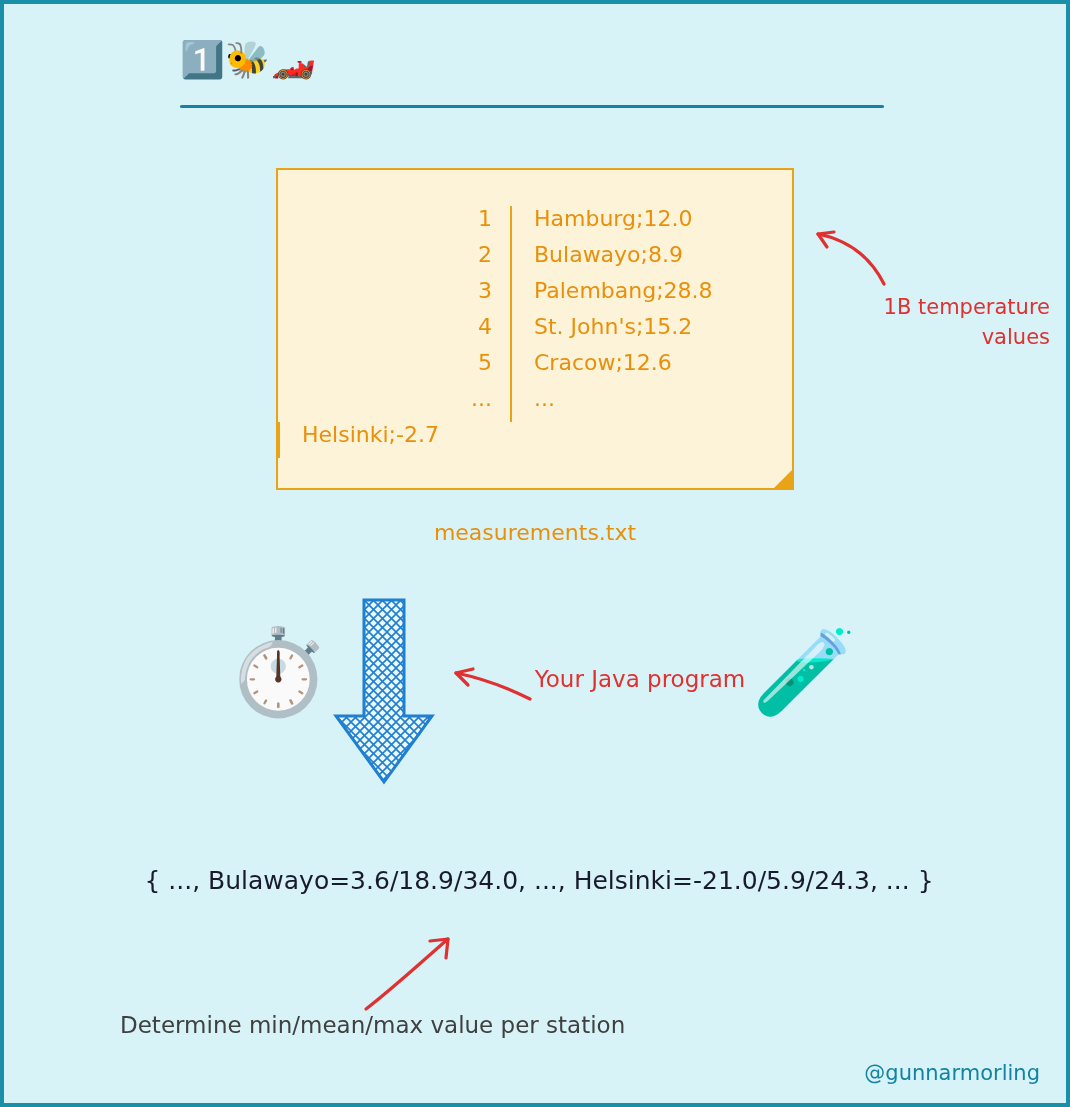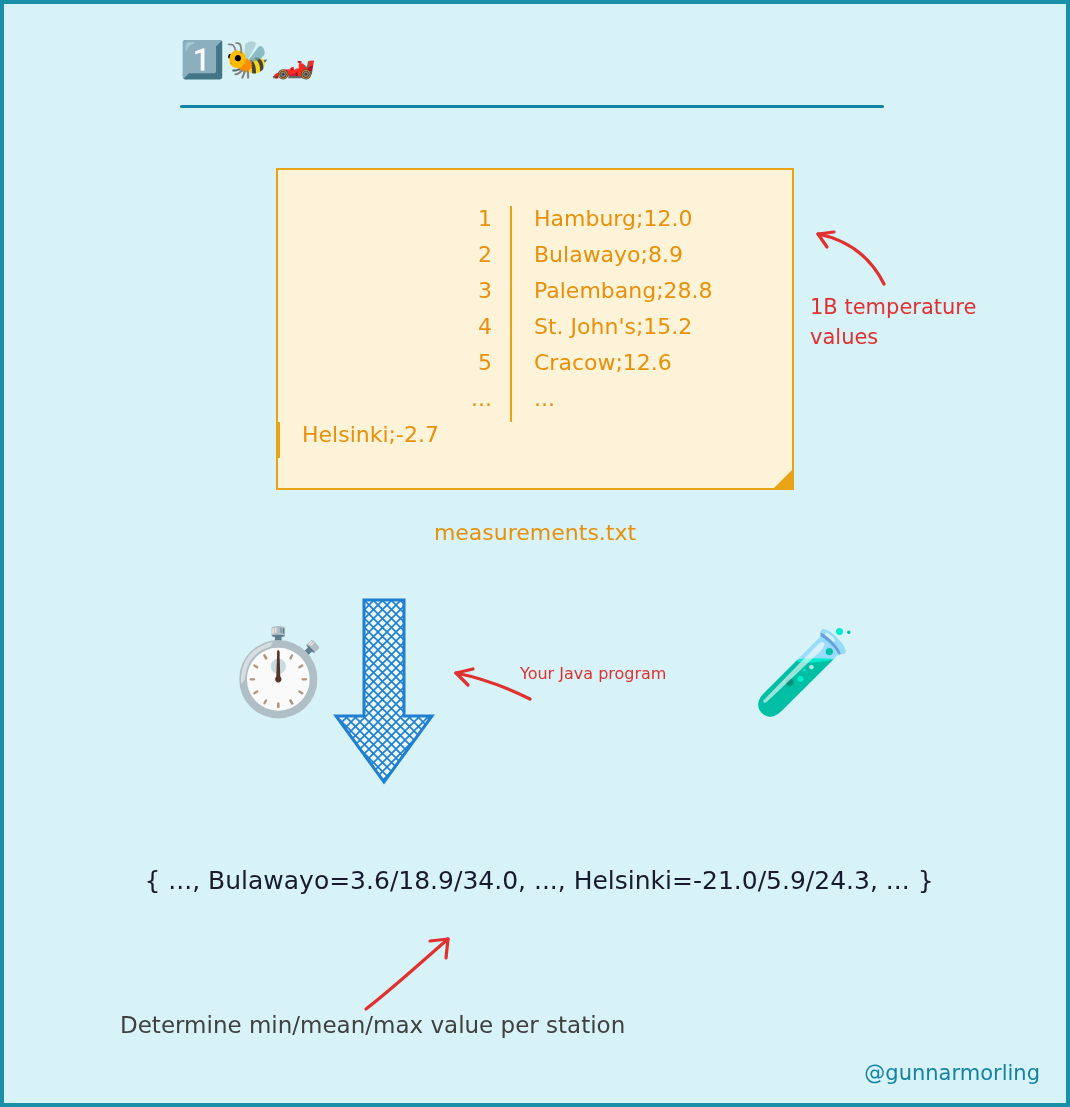--- a/index.html
+++ b/index.html
@@ -112,21 +112,21 @@
     font-family: "DejaVu Sans", sans-serif;
     margin-top: 22px;
   }
 
   
   #annot-values {
     position: absolute;
     left: 806px;
     top: 288px;
     width: 240px;
-    text-align: left;
+    text-align: right;
     color: #e03030;
     font-size: 21px;
     line-height: 1.45;
     font-family: "DejaVu Sans", sans-serif;
   }
   #arrow-values {
     position: absolute;
     left: 796px;
     top: 218px;
     width: 90px;
@@ -153,23 +153,23 @@
     left: 320px;
     top: 592px;
     width: 120px;
     height: 192px;
   }
   #annot-program {
     position: absolute;
     left: 516px;
     top: 658px;
     width: 240px;
-    text-align: left;
+    text-align: center;
     color: #e03030;
-    font-size: 16px;
+    font-size: 23px;
     line-height: 1.5;
     font-family: "DejaVu Sans", sans-serif;
   }
   #arrow-program {
     position: absolute;
     left: 440px;
     top: 655px;
     width: 90px;
     height: 50px;
   }

